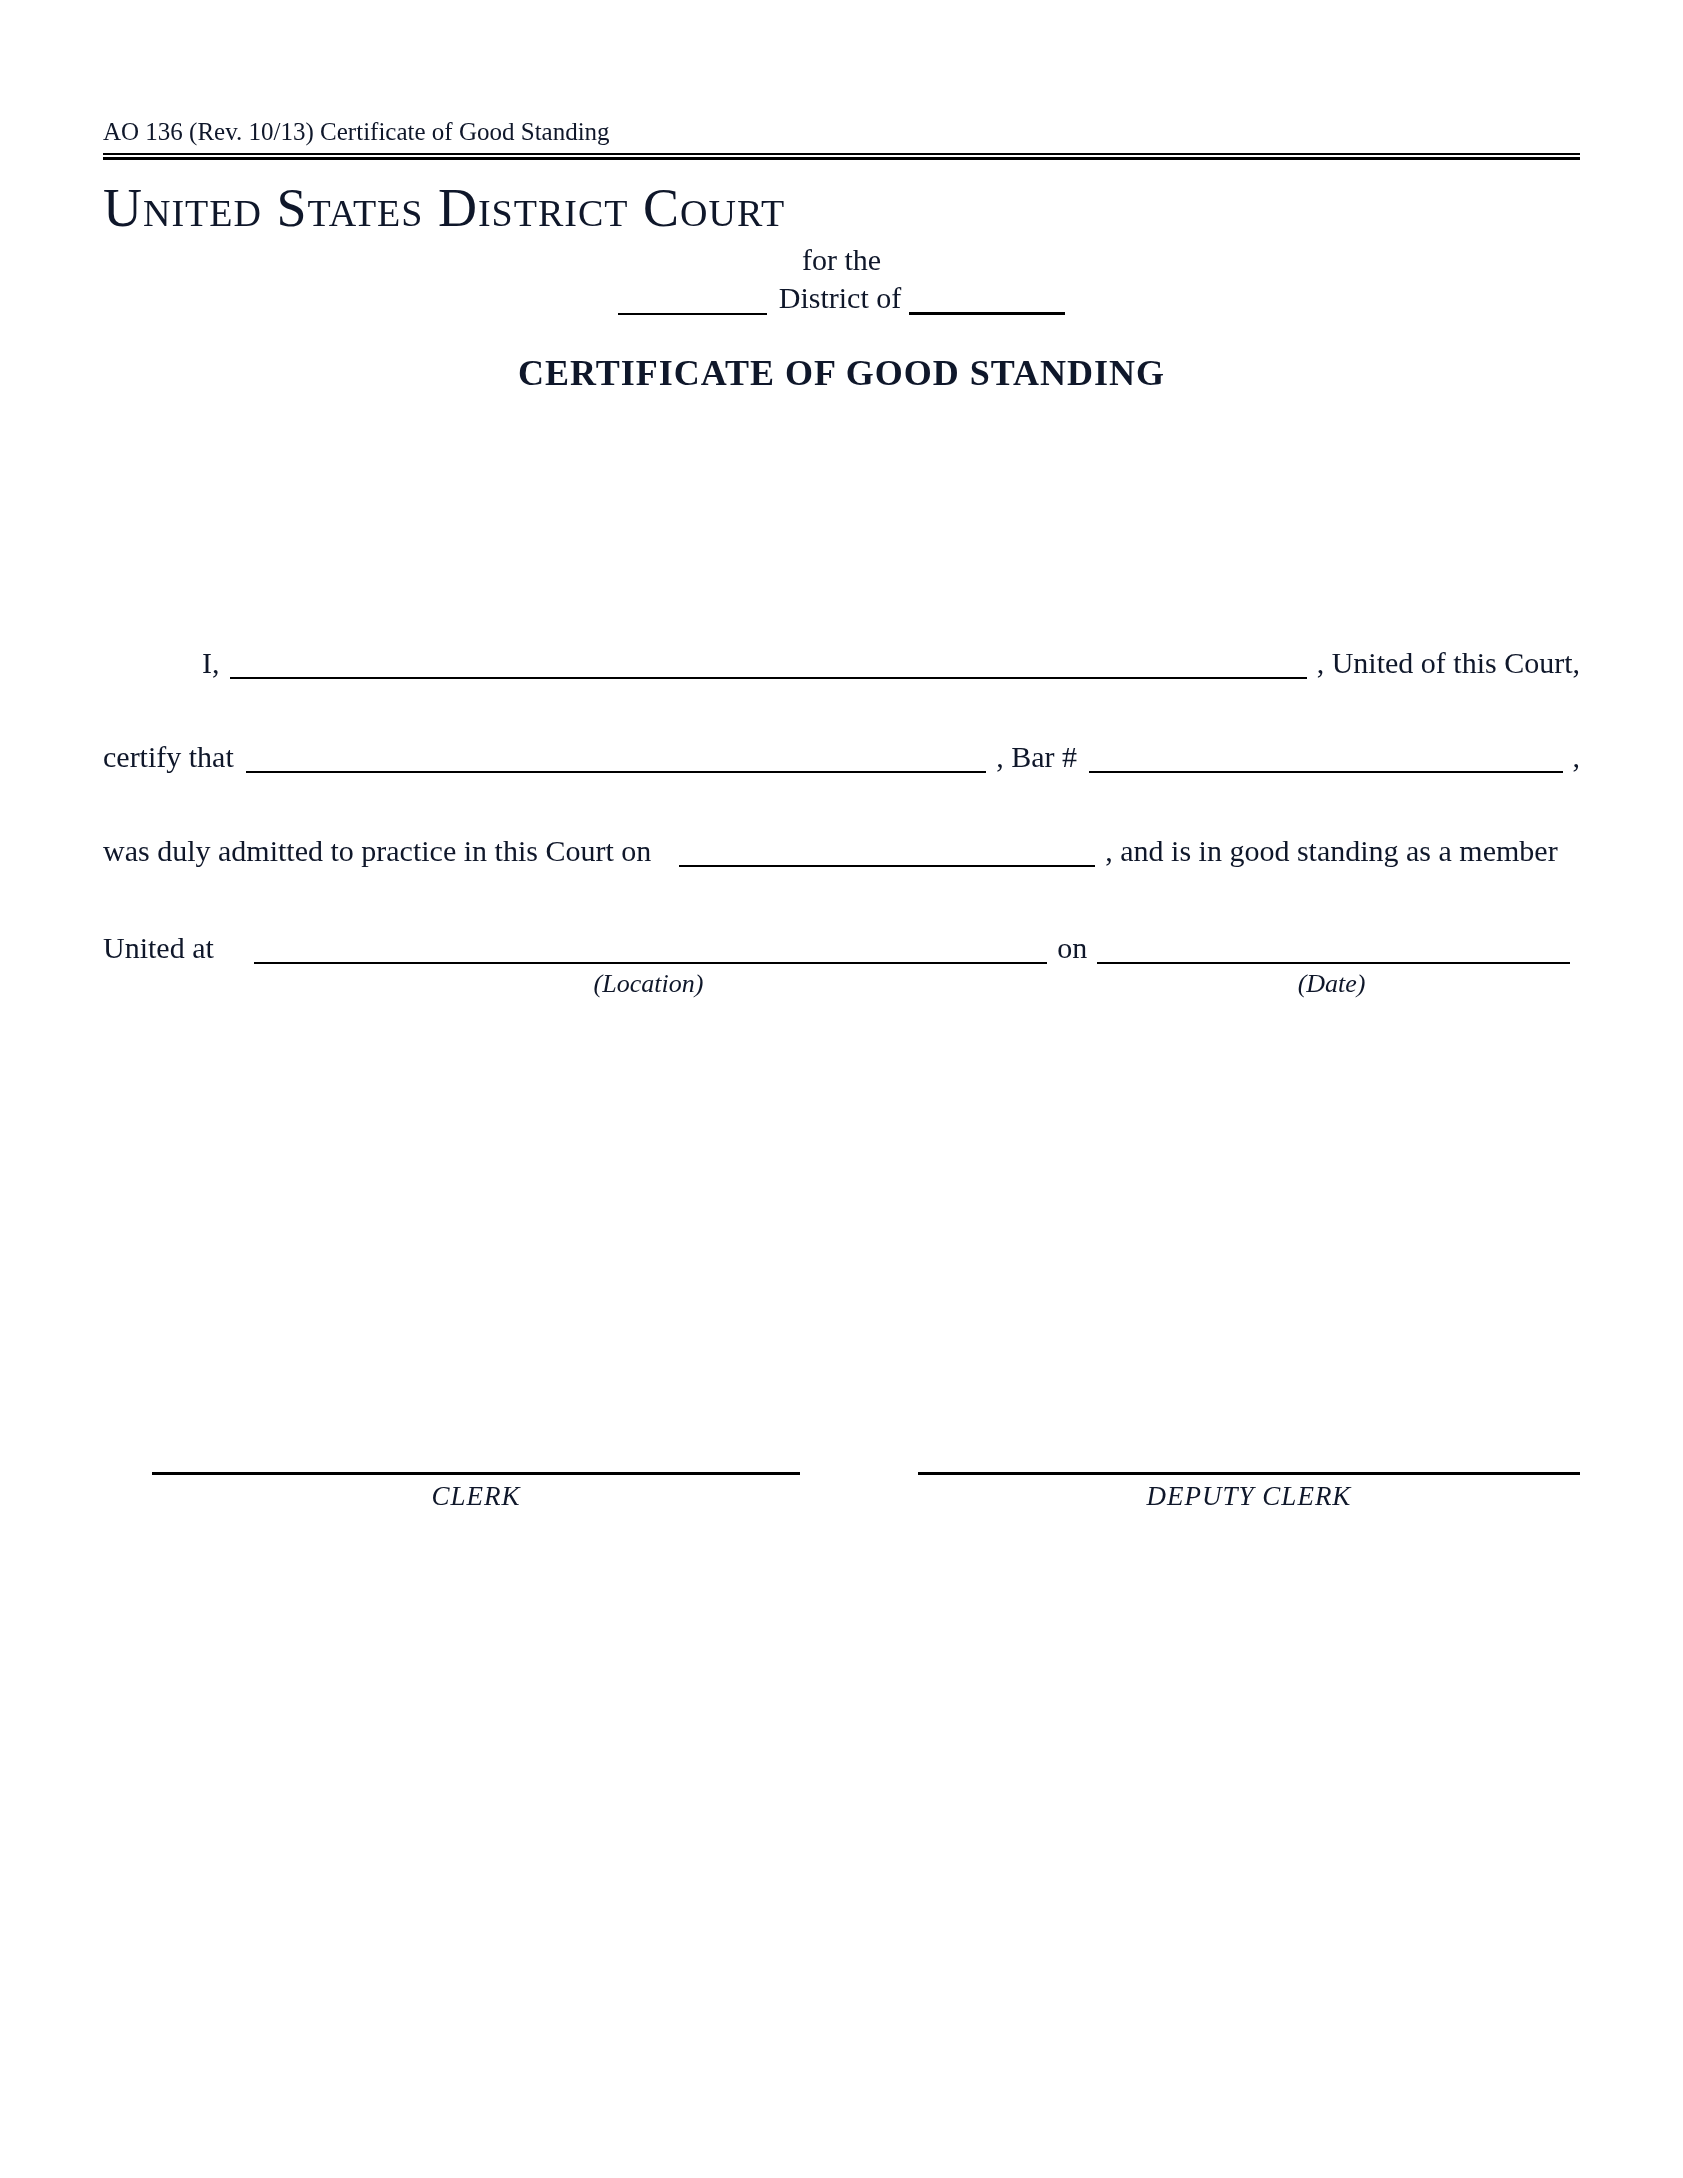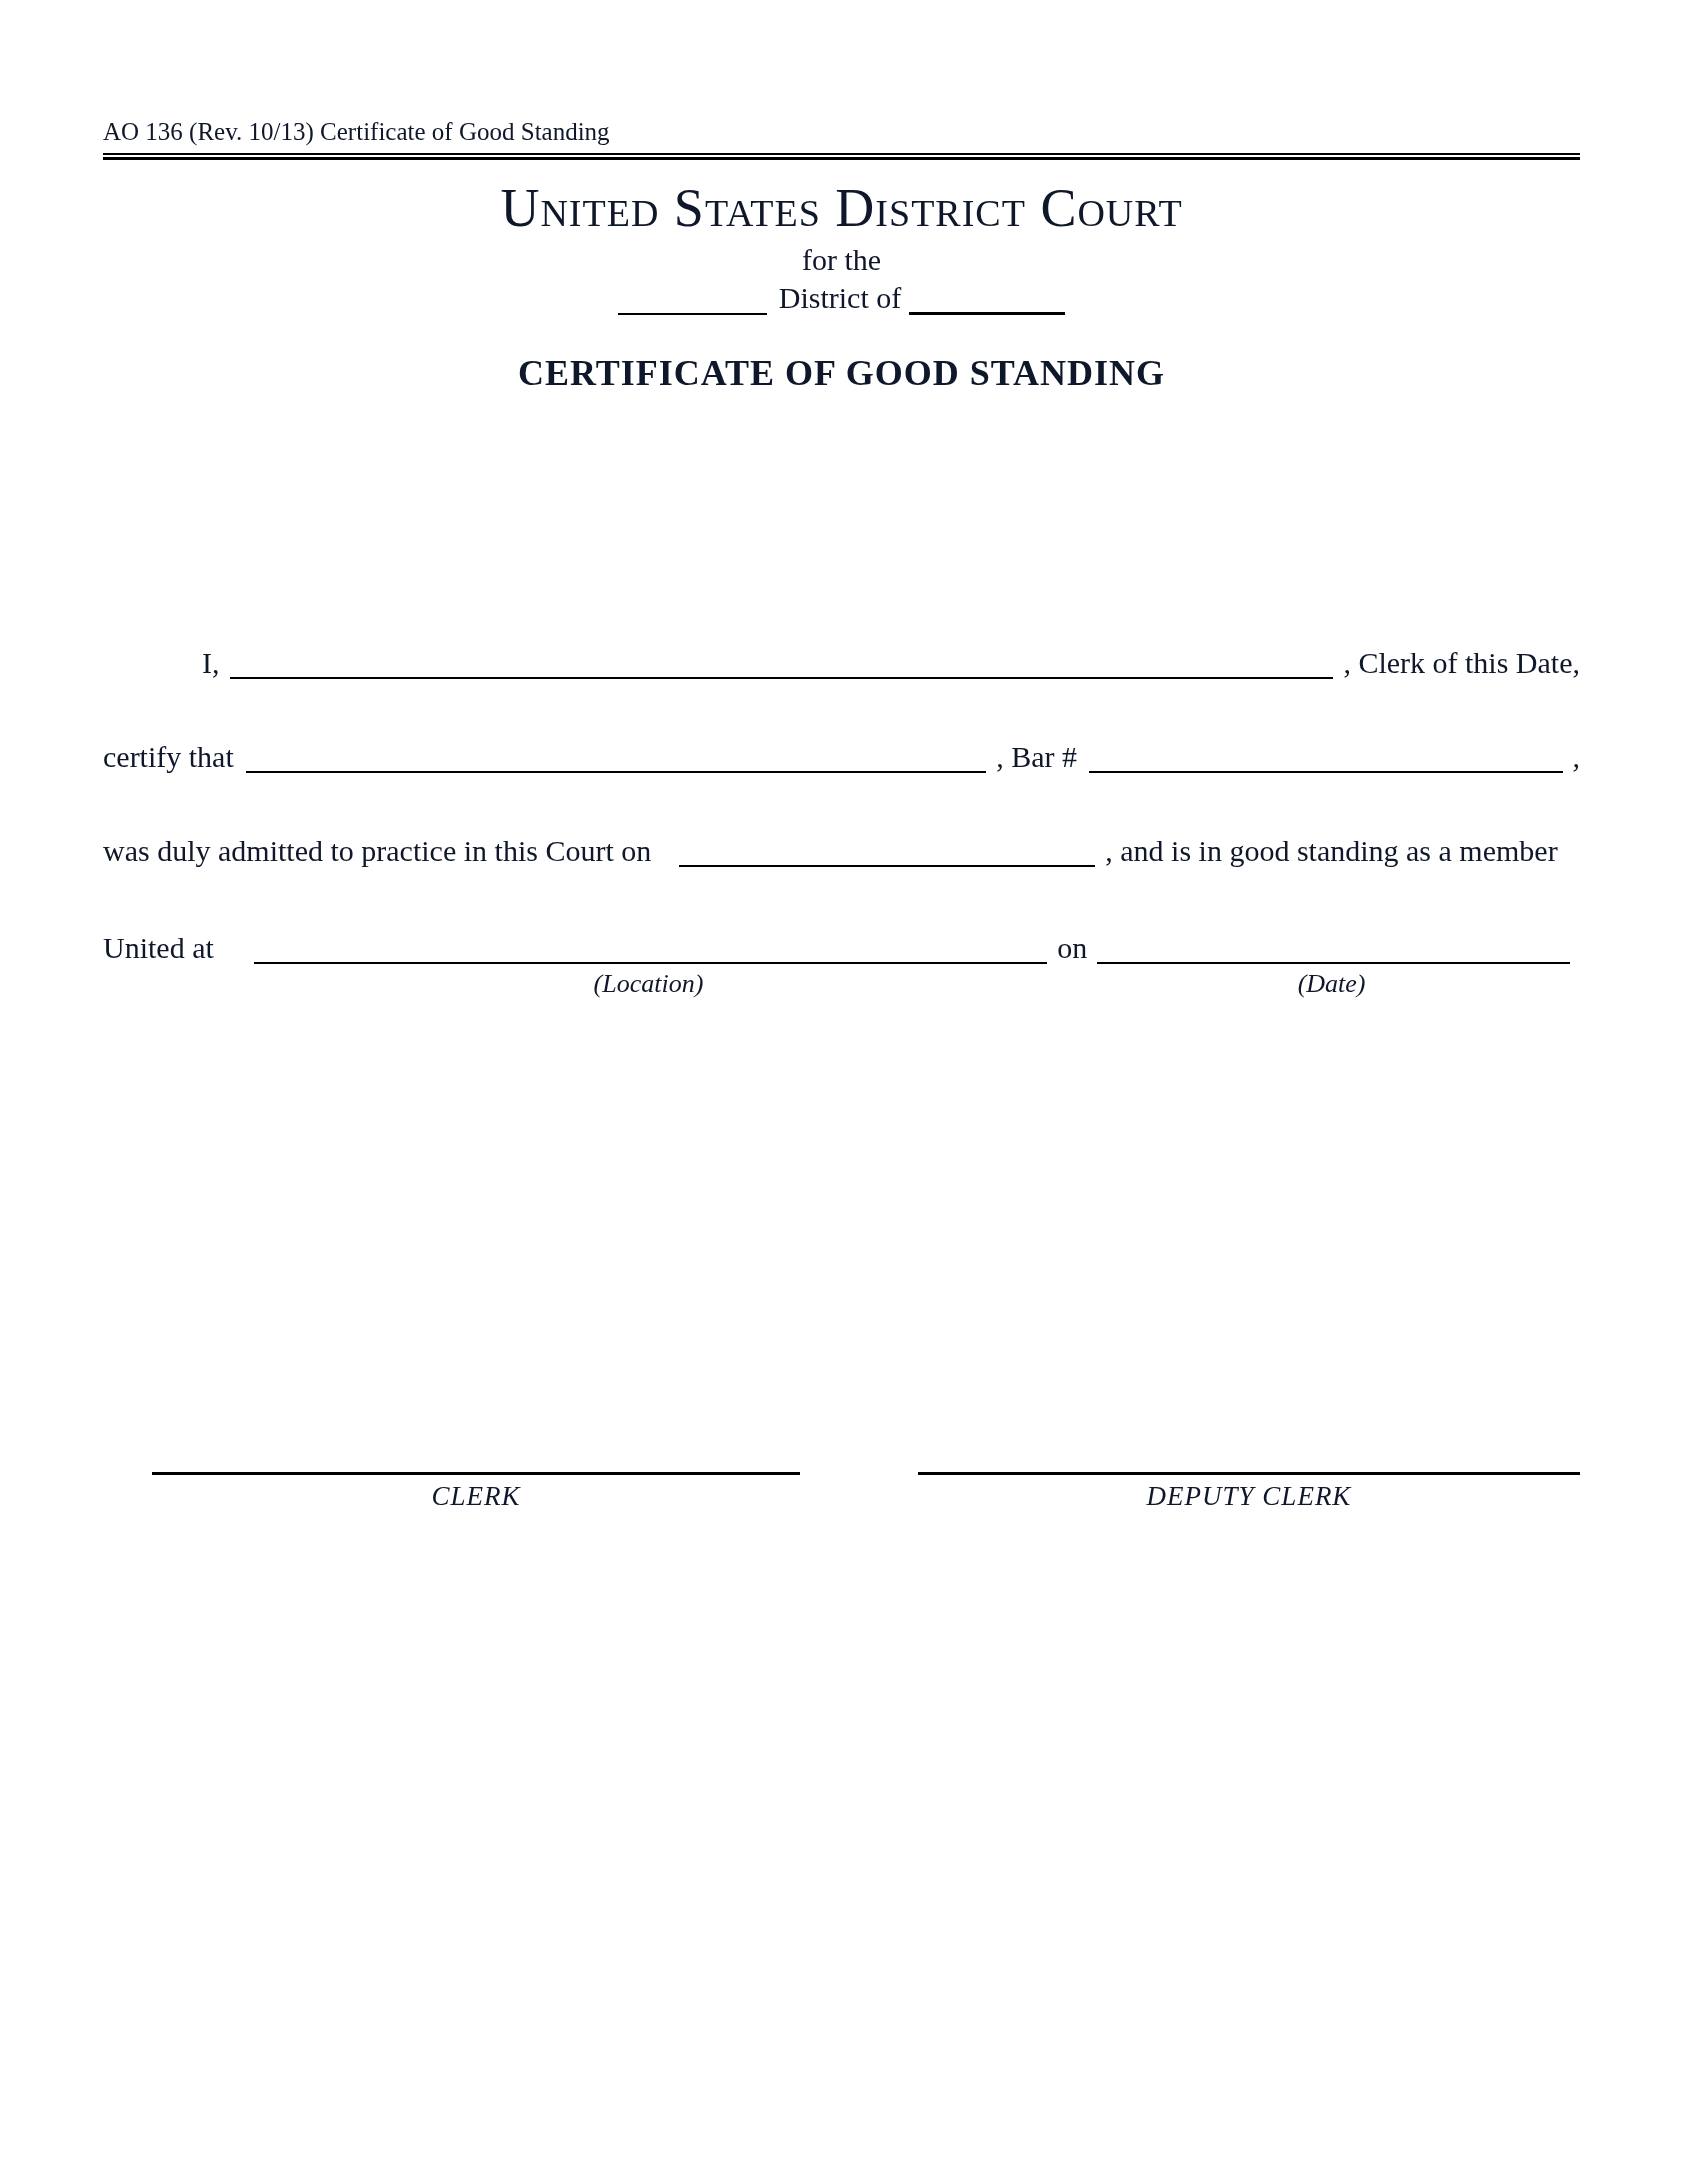--- a/index.html
+++ b/index.html
@@ -26,21 +26,21 @@
   }
   .double-rule {
     margin-top: 6px;
     height: 2px;
     border-top: 2px solid #000;
     border-bottom: 3px solid #000;
   }
   
   .court-title {
     margin-top: 20px;
-    text-align: center;
+    text-align: left;
     font-variant: small-caps;
     font-size: 54px;
     line-height: 57px;
     letter-spacing: 1px;
   }
   .for-the {
     margin-top: 6px;
     text-align: center;
     font-size: 30px;
     line-height: 34px;
@@ -166,21 +166,21 @@
     <span class="district-blank-left"></span>
     <span>District of</span>
     <span class="district-blank-right"></span>
   </div>
 
   <div class="doc-title">CERTIFICATE OF GOOD STANDING</div>
 
   <div class="row row1">
     <span>I,</span>
     <span class="blank"></span>
-    <span>, Clerk of this Date,</span>
+    <span>, United of this Court,</span>
   </div>
 
   <div class="row row2">
     <span>certify that</span>
     <span class="blank blank-a"></span>
     <span>, Bar #</span>
     <span class="blank blank-b"></span>
     <span>,</span>
   </div>
 

